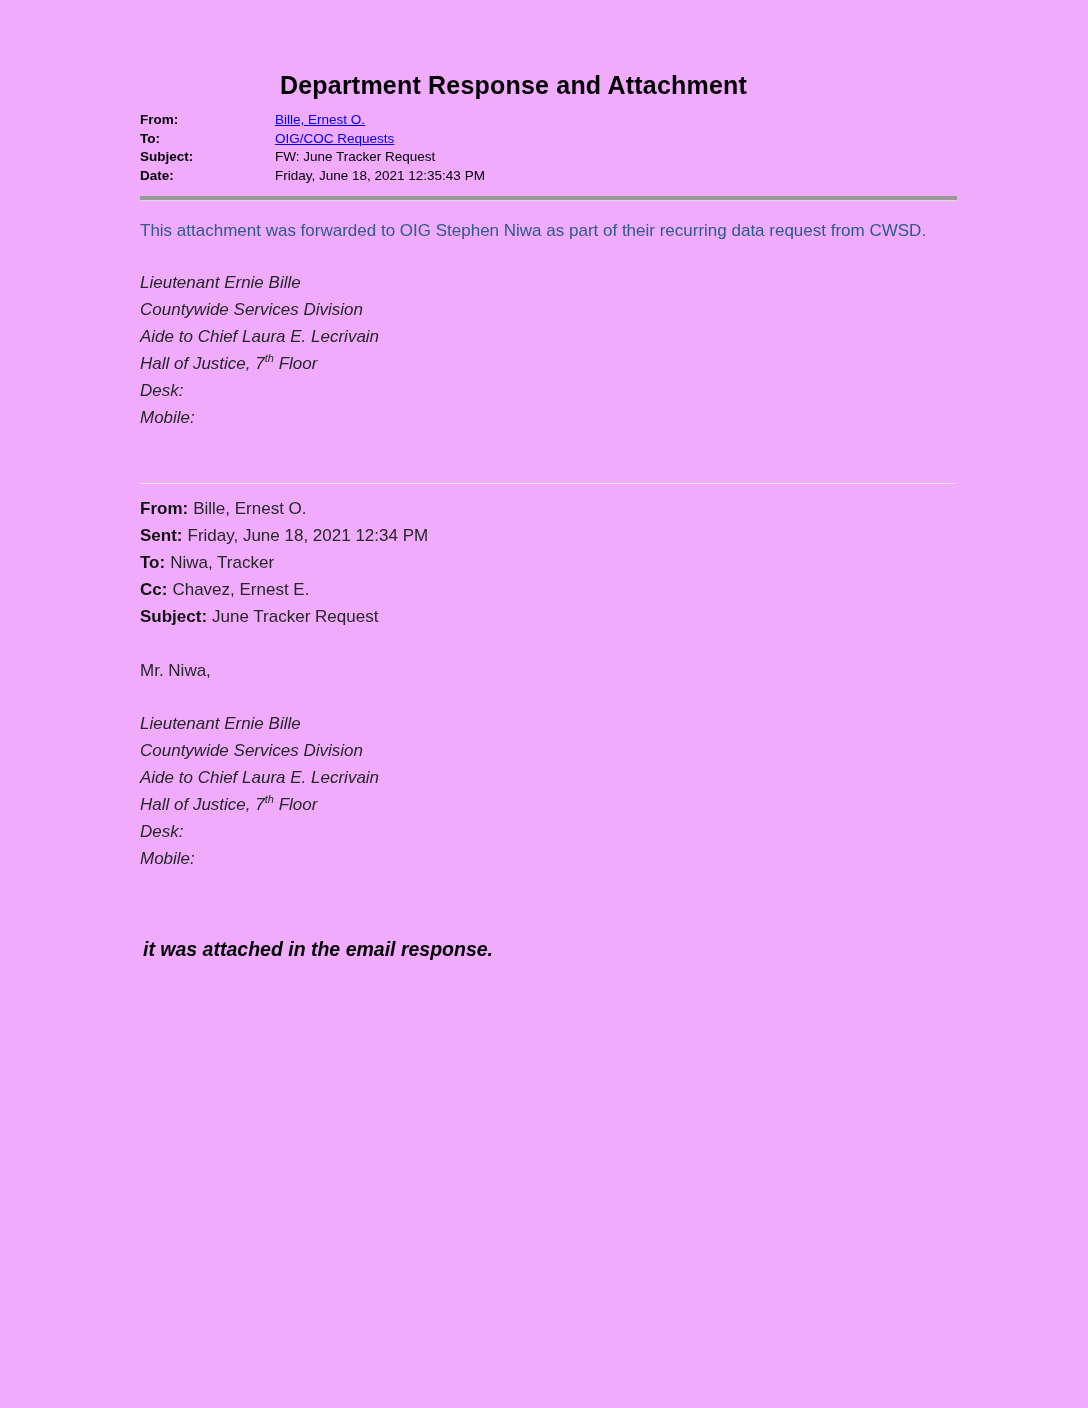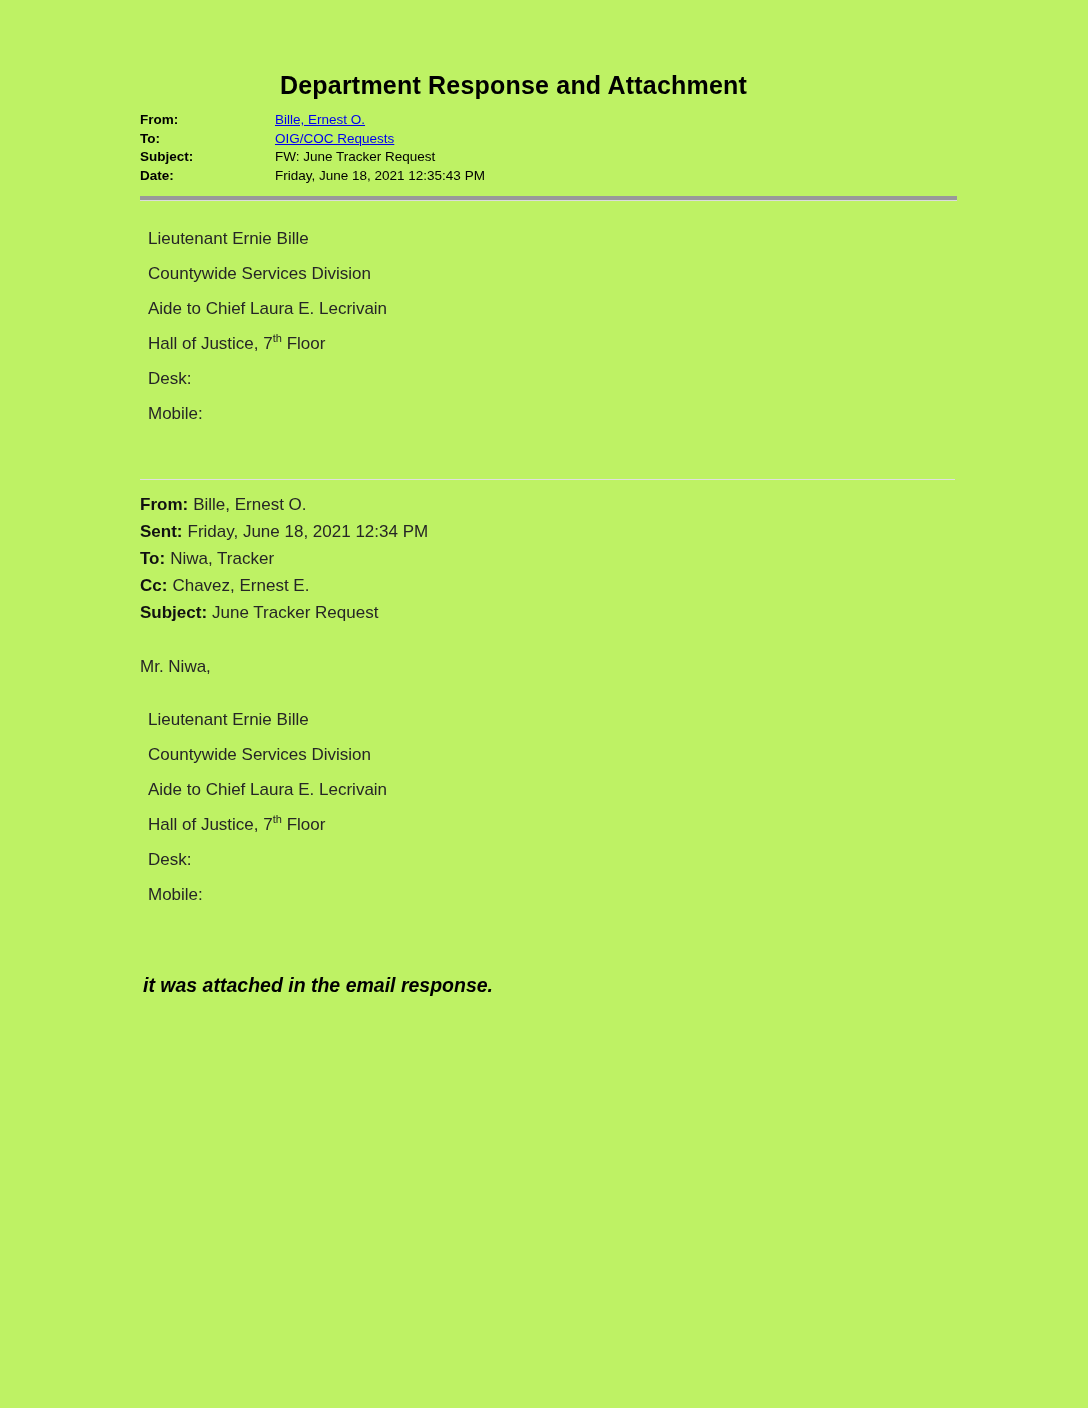--- a/index.html
+++ b/index.html
@@ -6,21 +6,21 @@
     --link:#0000EE;
     --note_blue:#2E5B87;
     --rule_gray:#999999;
     --body_text:#262626;
   }
   *{box-sizing:border-box;}
   html,body{margin:0;padding:0;background:#ffffff;}
   .page{
     position:relative;
     width:1088px;height:1408px;
-    background:#bef264;
+    background:#f0abfc;
     font-family:"Liberation Sans", sans-serif;
     color:#000;
     overflow:hidden;
   }
   .content{padding:70px 135px 0 140px;}
 
   .title{
     margin:0 0 0 140px;
     font-size:25px;
     font-weight:700;
@@ -45,21 +45,21 @@
 
   .note{
     margin:16px 0 0 0;
     max-width:800px;
     font-size:17px;
     line-height:28px;
     color:var(--note_blue);
   }
 
   .sig{margin-top:24px;}
-  .sig p{margin:8px;font-size:17px;line-height:27px;color:var(--body_text);}
+  .sig p{margin:0;font-size:17px;line-height:27px;color:var(--body_text);font-style:italic;}
   .sig sup{font-size:11px;line-height:0;}
   .sig2{margin-top:26px;}
 
   .thin-rule{
     margin-top:52px;
     width:815px;
     height:0;
     border-top:1px solid #e0e0e0;
   }
 
@@ -102,20 +102,21 @@
         <span class="hvalue">FW: June Tracker Request</span>
       </div>
       <div class="hrow">
         <span class="hlabel">Date:</span>
         <span class="hvalue">Friday, June 18, 2021 12:35:43 PM</span>
       </div>
     </div>
 
     <div class="thick-rule"></div>
 
+    <p class="note">This attachment was forwarded to OIG Stephen Niwa as part of their recurring data request from CWSD.</p>
 
     <div class="sig">
       <p>Lieutenant Ernie Bille</p>
       <p>Countywide Services Division</p>
       <p>Aide to Chief Laura E. Lecrivain</p>
       <p><span>Hall of Justice, 7</span><sup>th</sup><span> Floor</span></p>
       <p>Desk:</p>
       <p>Mobile:</p>
     </div>
 

